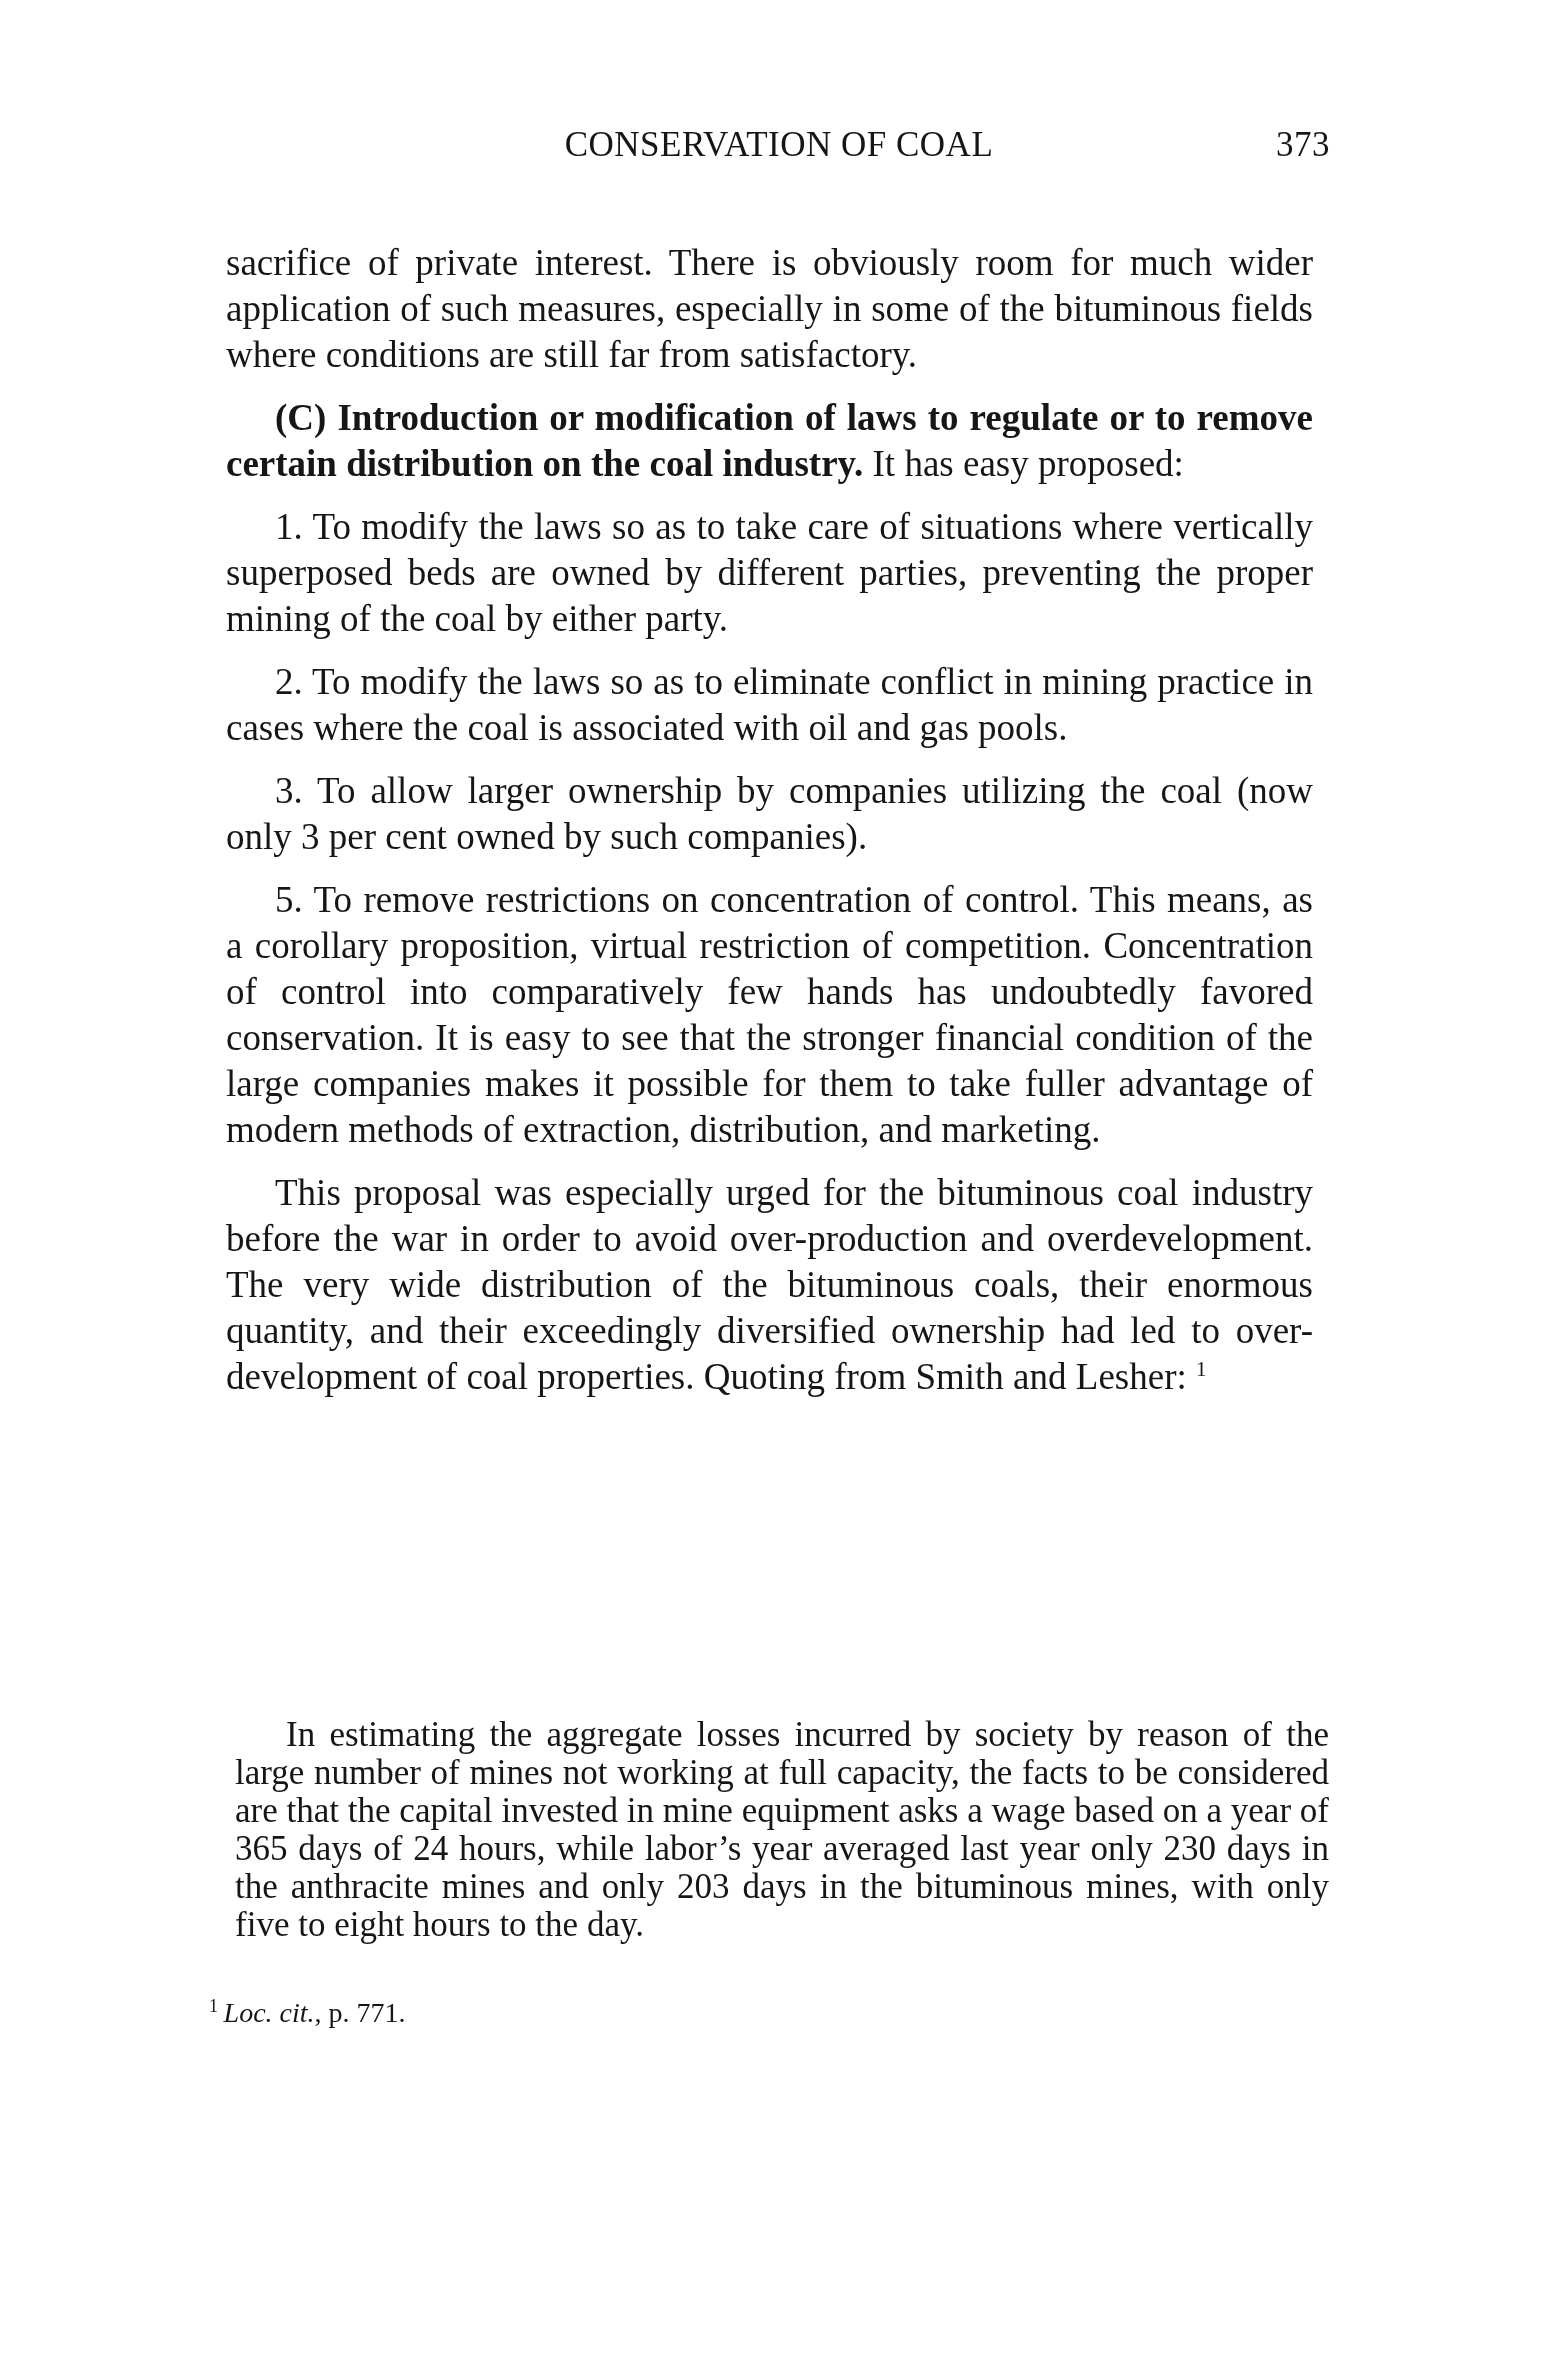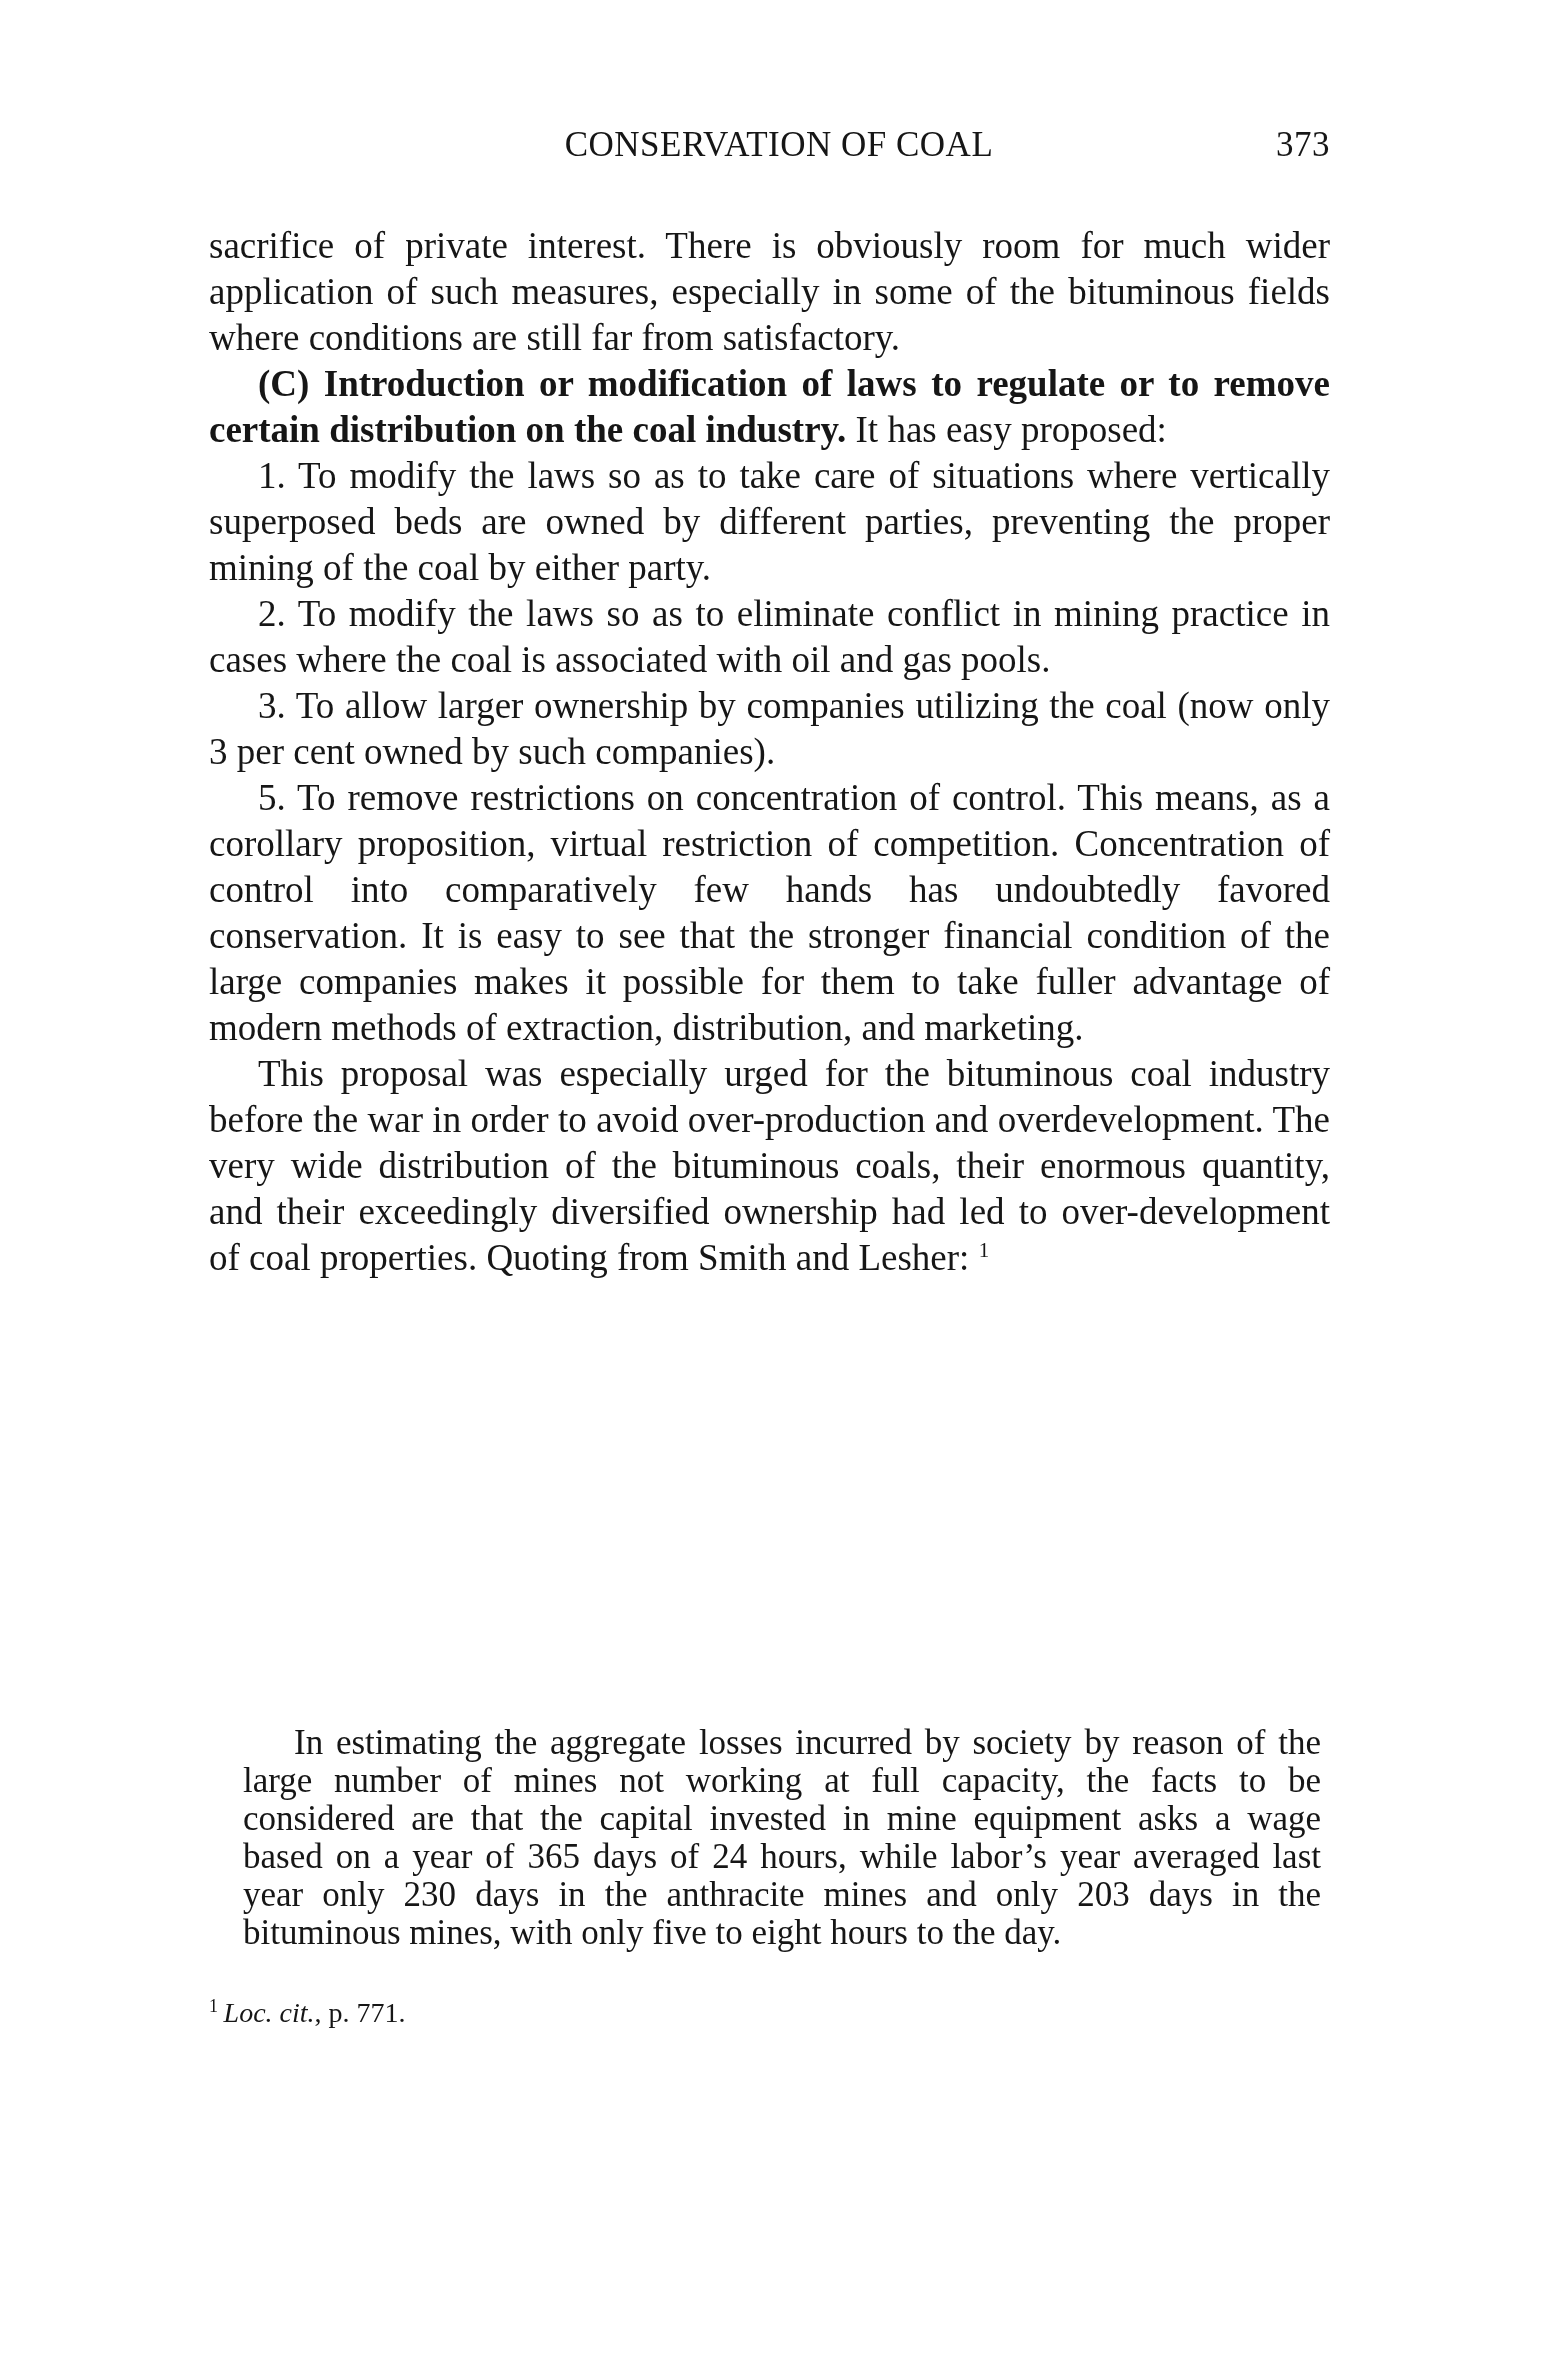--- a/index.html
+++ b/index.html
@@ -9,28 +9,28 @@
     color: #161616;
   }
   .page { position: absolute; left: 209px; top: 0; width: 1121px; }
   .running-head {
     position: absolute; top: 125px; left: 0; width: 1121px; height: 47px;
     font-size: 35px; letter-spacing: 0.5px;
   }
   .running-head .title { position: absolute; left: 0; right: 0; text-align: center; top: 0; padding-left: 19px; }
   .running-head .folio { position: absolute; right: 0; top: 0; }
   .body { position: absolute; top: 223px; left: 0; width: 1121px; font-size: 37px; line-height: 46px; }
-  .body p { margin: 0; text-align: justify; hyphens: manual; }
+  .body p { margin: 17px; text-align: justify; hyphens: manual; }
   .indent { text-indent: 49px; }
   .bold { font-weight: bold; }
   .quote {
     position: absolute; top: 1716px; left: 26px; width: 1094px;
     font-size: 35px; line-height: 38px;
   }
-  .quote p { margin: 8px; text-align: justify; text-indent: 51px; }
+  .quote p { margin: 0; text-align: justify; text-indent: 51px; }
   .footnote {
     position: absolute; top: 1996px; left: 0; width: 1121px; 
     font-size: 28px;
   }
   .footnote .mark { font-size: 18px; vertical-align: super; margin-right: 5.6px; }
   sup.ref { font-size: 21px; vertical-align: super; line-height: 0; }
   em { font-style: italic; }
 </style>
 </head>
 <body>

